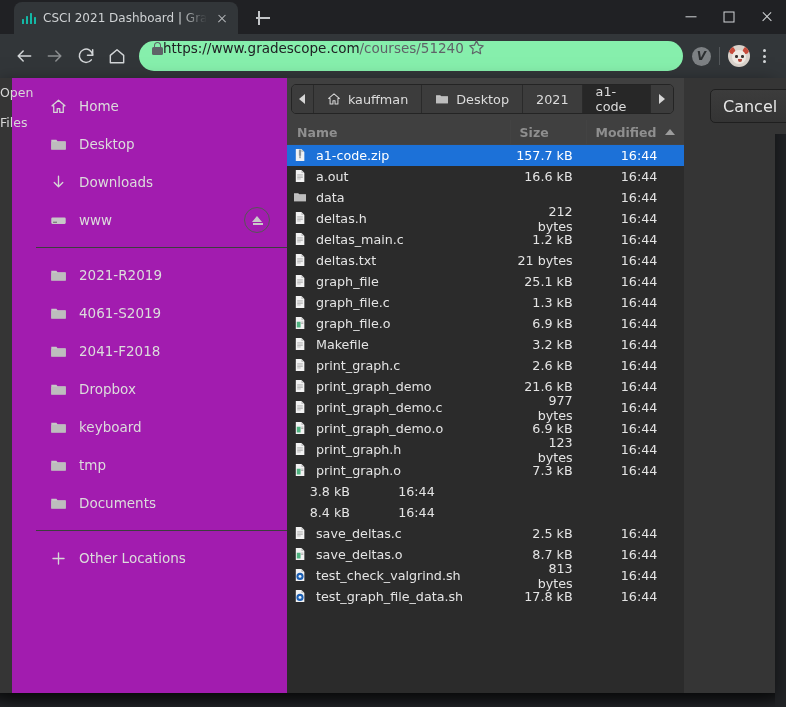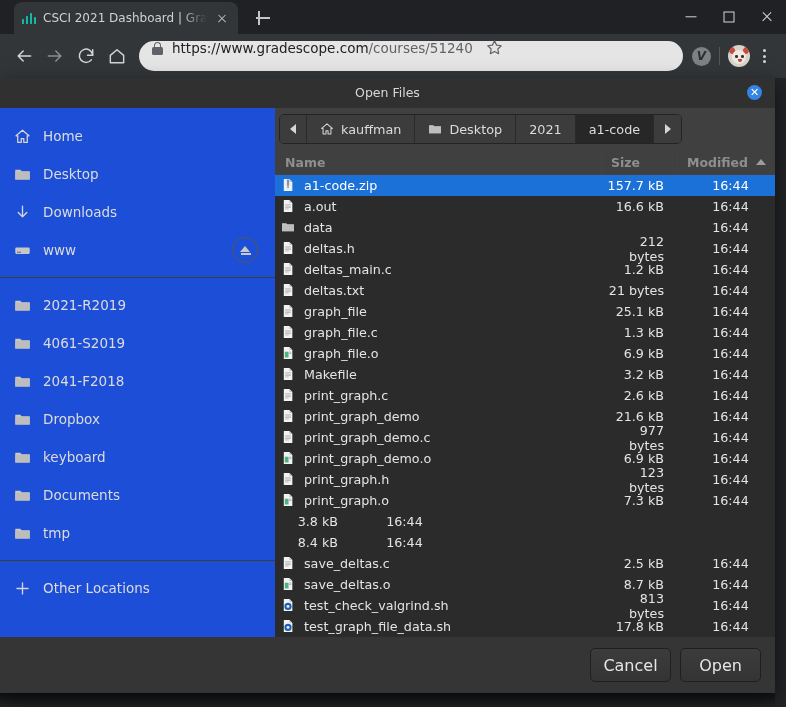--- a/index.html
+++ b/index.html
@@ -54,22 +54,22 @@
   .gl-max { width:11px; height:11px; border:1.5px solid #d2d5d7; }
   .gl-close { width:12px; height:12px; }
   .gl-close:before, .gl-close:after {
     content:""; position:absolute; left:0; top:5.3px; width:12px; height:1.4px; background:#d2d5d7;
   }
   .gl-close:before{transform:rotate(45deg)} .gl-close:after{transform:rotate(-45deg)}
 
   .toolbar { height:44px; display:flex; align-items:center; padding:0 9px; gap:1px; }
   .tbtn { width:30px; height:30px; border-radius:50%; position:relative; flex:none; }
   .omnibox {
-    flex:1; height:30px; margin:0 8px 0 6px; background:#e5e5e5; border-radius:15px;
-    display:flex; align-items:center; padding:0 10px 16px 13px; gap:9px; min-width:0;
+    flex:1; height:30px; margin:0 8px 0 6px; background:#86efac; border-radius:15px;
+    display:flex; align-items:center; padding:0 10px 16px 13px; min-width:0;
   }
   .lock { width:11px; height:13px; position:relative; flex:none; }
   .lock .body { position:absolute; bottom:0; left:0; width:11px; height:8px; background:#5f6368; border-radius:1.5px; }
   .lock .shackle { position:absolute; top:0; left:2px; width:7px; height:7px; border:1.7px solid #5f6368; border-bottom:none; border-radius:4px 4px 0 0; }
   .url { font-size:13.5px; color:#5f6368; white-space:nowrap; overflow:hidden; }
   .url b { color:#202124; font-weight:400; }
   .star { width:26px; height:26px; position:relative; flex:none; }
   .ext-icon {
     width:19px; height:19px; border-radius:50%; background:#7d8184; flex:none;
     display:flex; align-items:center; justify-content:center;
@@ -88,41 +88,42 @@
   .avatar .mouth{position:absolute;left:9.5px;top:14px;width:4px;height:3px;background:#b8493c;border-radius:0 0 3px 3px}
   .kebab { width:26px; height:26px; position:relative; flex:none; }
   .kebab i { position:absolute; left:11.5px; width:3.2px; height:3.2px; border-radius:50%; background:#d2d5d7; }
   .kebab i:nth-child(1){top:6px} .kebab i:nth-child(2){top:11.5px} .kebab i:nth-child(3){top:17px}
 
   .page { position:absolute; left:0; top:78px; right:0; bottom:0; background:#222427; }
 
   
   .dialog {
     position:absolute; left:0; top:78px; width:775px; height:615px;
-    background:#353535; display:flex; flex-direction:column;
+    background:#353535; display:flex; 
     box-shadow: 0 6px 18px rgba(0,0,0,.55);
+    gap: 12px;
   }
   .dlg-shadow{
     position:absolute; left:0; top:693px; width:775px; height:14px;
     background:linear-gradient(180deg, rgba(0,0,0,.45), rgba(0,0,0,0));
   }
   .dlg-head { height:30px; position:relative; flex:none; background:#303030; }
   .dlg-title {
     position:absolute; left:0; right:0; top:0; line-height:30px; text-align:center;
     font-size:12.5px; color:#d8d8d8;
   }
   .dlg-close {
     position:absolute; right:13px; top:7px; width:15px; height:15px; border-radius:50%;
     background:#3584e4; color:#fff; font-size:11px; line-height:15px; text-align:center;
   }
 
   .dlg-body { flex:1; display:flex; min-height:0; }
 
   
-  .sidebar { width:275px; background:#1d4ed8; flex:none; padding-top:9px; overflow:hidden; }
+  .sidebar { width:275px; background:#a21caf; flex:none; padding-top:9px; overflow:hidden;padding-left:24px; }
   .sb-item {
     height:38px; display:flex; align-items:center; gap:12px; padding:0 14px;
     font-size:13.5px; color:#dcdcdc; position:relative;
   }
   .sb-item .lbl { white-space:nowrap; }
   .sb-sep { height:1px; background:#3d3d3d; margin:8px 0 8px 0; }
   .eject {
     position:absolute; right:17px; top:50%; transform:translateY(-50%);
     width:26px; height:26px; border-radius:50%; border:1px solid #565656;
     display:flex; align-items:center; justify-content:center;
@@ -331,29 +332,29 @@
         <path d="M1.5 6.8h17V16h-17z" fill="#bdbdbd"></path>
             </svg>
       <span class="lbl">keyboard</span>
 
     </div>
           <div class="sb-item">
       <svg class="ic" style="width:17px;height:17px" viewBox="0 0 20 20">
         <path d="M1.5 4.5h6l1.4 1.6h9.6V16H1.5z" fill="#c7c7c7"></path>
         <path d="M1.5 6.8h17V16h-17z" fill="#bdbdbd"></path>
             </svg>
+      <span class="lbl">tmp</span>
+
+    </div>
+          <div class="sb-item">
+      <svg class="ic" style="width:17px;height:17px" viewBox="0 0 20 20">
+        <path d="M1.5 4.5h6l1.4 1.6h9.6V16H1.5z" fill="#c7c7c7"></path>
+        <path d="M1.5 6.8h17V16h-17z" fill="#bdbdbd"></path>
+            </svg>
       <span class="lbl">Documents</span>
-
-    </div>
-          <div class="sb-item">
-      <svg class="ic" style="width:17px;height:17px" viewBox="0 0 20 20">
-        <path d="M1.5 4.5h6l1.4 1.6h9.6V16H1.5z" fill="#c7c7c7"></path>
-        <path d="M1.5 6.8h17V16h-17z" fill="#bdbdbd"></path>
-            </svg>
-      <span class="lbl">tmp</span>
 
     </div>
           <div class="sb-sep"></div>
           <div class="sb-item">
       <svg class="ic" style="width:17px;height:17px" viewBox="0 0 20 20">
         <path d="M10 3.5v13M3.5 10h13" stroke="#d6d6d6" stroke-width="1.6" stroke-linecap="round"></path>
             </svg>
       <span class="lbl">Other Locations</span>
 
     </div>

